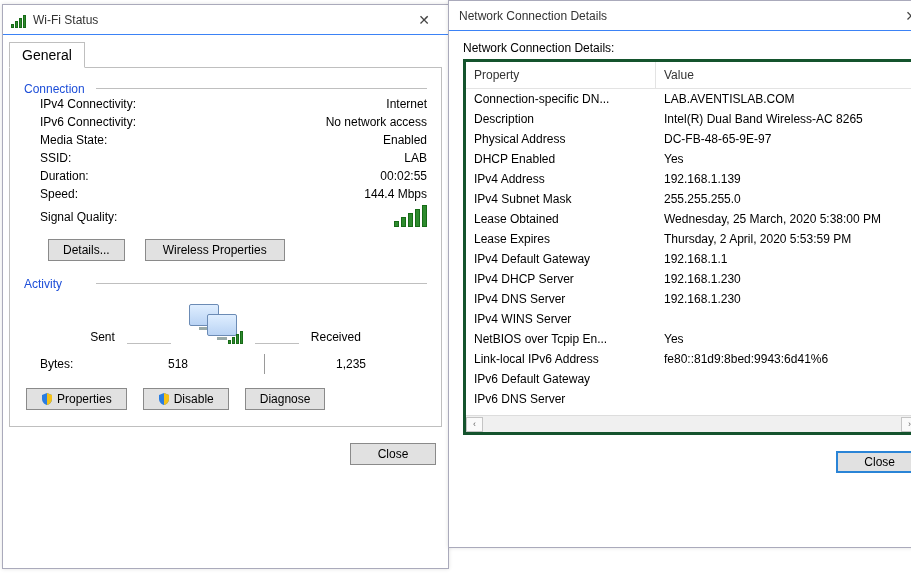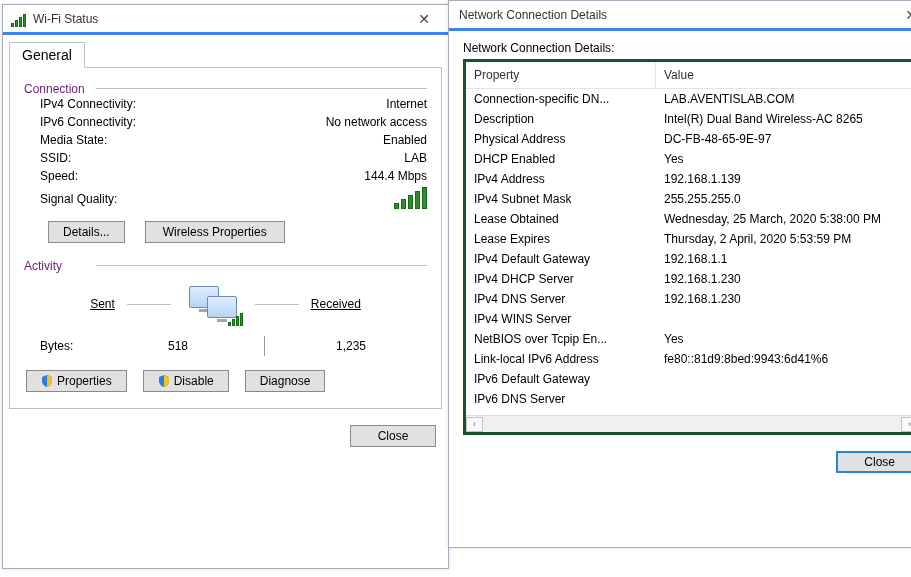--- a/index.html
+++ b/index.html
@@ -18,21 +18,21 @@
     position: absolute;
     background: #fff;
     border: 1px solid #aab;
     box-shadow: 0 0 4px rgba(0,0,0,.12);
   }
   .titlebar {
     height: 30px;
     display: flex;
     align-items: center;
     padding: 0 2px 0 8px;
-    border-bottom: 3px solid #3b82f6;
+    border-bottom: 1px solid #3b82f6;
   }
   .titlebar .t-icon { width: 16px; height: 16px; margin-right: 6px; display:flex;align-items:end;gap:1px; }
   .titlebar .title { flex: 1; font-size: 12px; color:#333; }
   .tb-close {
     width: 44px; height: 28px;
     display: flex; align-items: center; justify-content: center;
     color: #444; font-size: 14px;
   }
   .tabstrip { padding: 6px 6px 0 6px; }
   .tab {
@@ -48,21 +48,21 @@
     border: 1px solid #bfbfbf;
     margin: 0 6px 6px 6px;
     padding: 10px 14px 10px 14px;
   }
   .group-title {
     margin: 4px 0 6px 0;
   }
   .group-title span {
     background:#fff;
     padding-right:6px;
-    color:#701a75;
+    color:#1d4ed8;
   }
   .group-title::after{
     content:"";
     display:block;
     height:1px;
     background:#bfbfbf;
     margin-top:-8px;
     margin-left:72px;
   }
   .row { display:flex; justify-content:space-between; padding:2px 0 2px 16px; }
@@ -79,21 +79,21 @@
     background:#e1e1e1;
     padding:3px 14px;
     font: inherit;
     min-width:74px;
   }
   .winbtn.primary { border:2px solid #2a84d6; padding:2px 26px; }
   .activity {
     padding: 6px 0 2px 0;
   }
   .activity-graphic{
-    display:flex; align-items:center; justify-content:center; gap:12px; padding:4px 16px;text-decoration:underline;
+    display:flex; align-items:flex-end; justify-content:center; gap:12px; padding:4px 16px;
   }
   .hline{ height:1px; background:#bfbfbf; width:44px; }
   .monitors { position:relative; width:60px; height:44px; }
   .mon { position:absolute; border:1px solid #6b8bb5; background:linear-gradient(#dfeeff,#b9d3f4); border-radius:2px;}
   .mon::after{content:"";position:absolute;left:50%;bottom:-5px;transform:translateX(-50%);width:10px;height:3px;background:#9aa;}
   .mon1{left:6px;top:4px;width:30px;height:22px;}
   .mon2{left:24px;top:14px;width:30px;height:22px;}
   .mini-bars{position:absolute;right:0;bottom:0;display:flex;gap:1px;align-items:end}
   .mini-bars div{width:3px;background:#2e8b2e;border:1px solid #176b17}
   .bytes-row{display:flex;align-items:center;padding:6px 16px 0 16px;}
@@ -165,20 +165,24 @@
       <span class="lbl">IPv6 Connectivity:</span>
       <span class="val">No network access</span>
     </div>
     <div class="row">
       <span class="lbl">Media State:</span>
       <span class="val">Enabled</span>
     </div>
     <div class="row">
       <span class="lbl">SSID:</span>
       <span class="val">LAB</span>
+    </div>
+    <div class="row">
+      <span class="lbl">Duration:</span>
+      <span class="val">00:02:55</span>
     </div>
     <div class="row">
       <span class="lbl">Speed:</span>
       <span class="val">144.4 Mbps</span>
     </div>
     <div class="signal-row">
       <span class="lbl">Signal Quality:</span>
       <span class="signal-bars">
         <span class="bar b1"></span>
           <span class="bar b2"></span>

